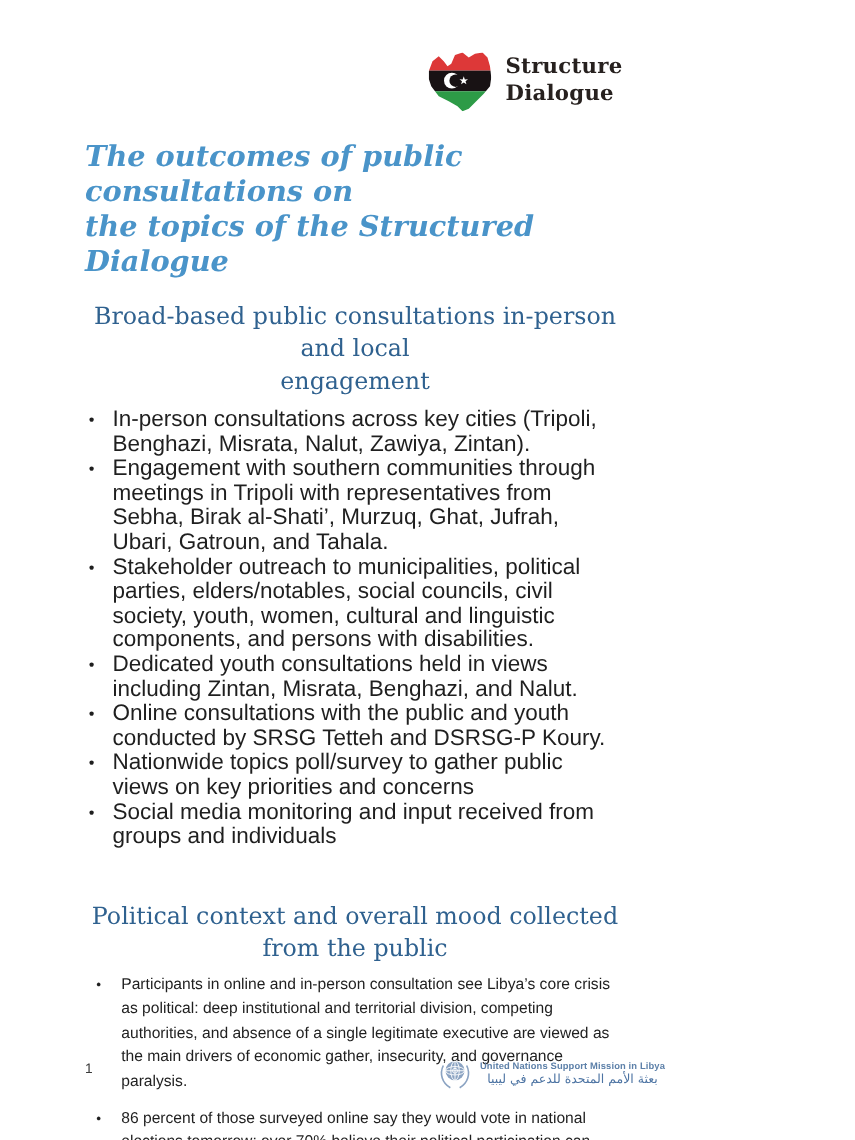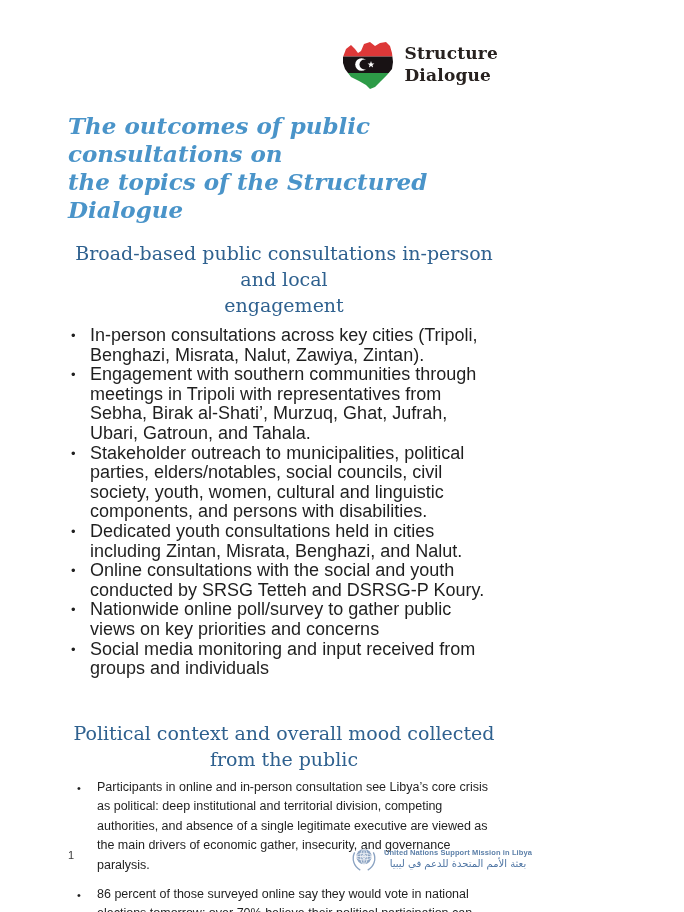--- a/index.html
+++ b/index.html
@@ -98,23 +98,23 @@
 
     <section>
       <h2>
         <span>Broad-based public consultations in-person and local</span>
         <span>engagement</span>
       </h2>
       <ul class="list1">
         <li>In-person consultations across key cities (Tripoli, Benghazi, Misrata, Nalut, Zawiya, Zintan).</li>
         <li>Engagement with southern communities through meetings in Tripoli with representatives from Sebha, Birak al-Shati’, Murzuq, Ghat, Jufrah, Ubari, Gatroun, and Tahala.</li>
         <li>Stakeholder outreach to municipalities, political parties, elders/notables, social councils, civil society, youth, women, cultural and linguistic components, and persons with disabilities.</li>
-        <li>Dedicated youth consultations held in cities including Zintan, Misrata, Benghazi, and Nalut.</li>
-        <li>Online consultations with the social and youth conducted by SRSG Tetteh and DSRSG-P Koury.</li>
-        <li>Nationwide online poll/survey to gather public views on key priorities and concerns</li>
+        <li>Dedicated youth consultations held in views including Zintan, Misrata, Benghazi, and Nalut.</li>
+        <li>Online consultations with the public and youth conducted by SRSG Tetteh and DSRSG-P Koury.</li>
+        <li>Nationwide topics poll/survey to gather public views on key priorities and concerns</li>
         <li>Social media monitoring and input received from groups and individuals</li>
       </ul>
     </section>
 
     <section class="section2">
       <h2>
         <span>Political context and overall mood collected from the public</span>
       </h2>
       <ul class="list2">
         <li>Participants in online and in-person consultation see Libya’s core crisis as political: deep institutional and territorial division, competing authorities, and absence of a single legitimate executive are viewed as the main drivers of economic gather, insecurity, and governance paralysis.</li>

